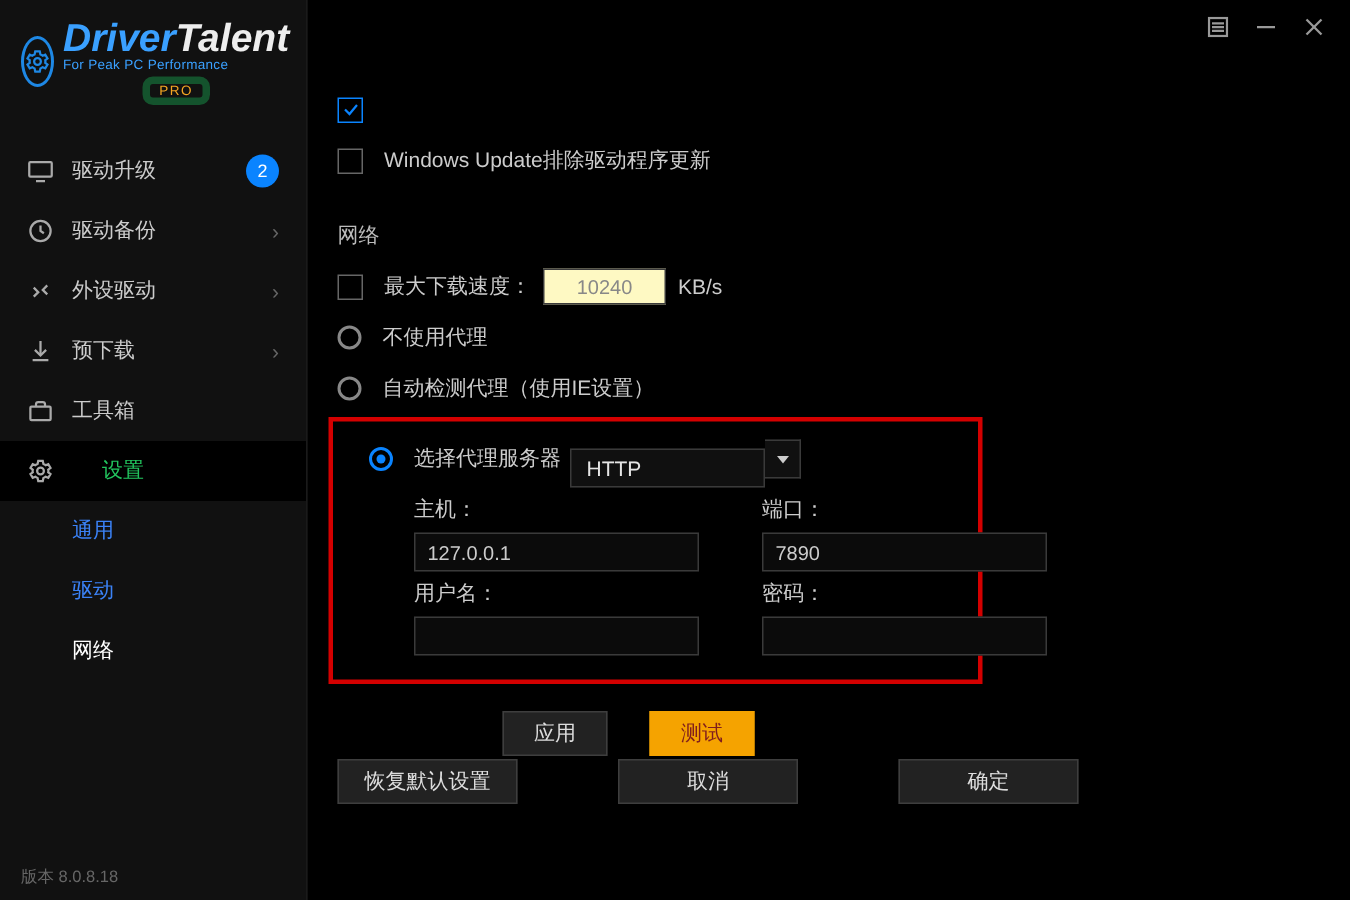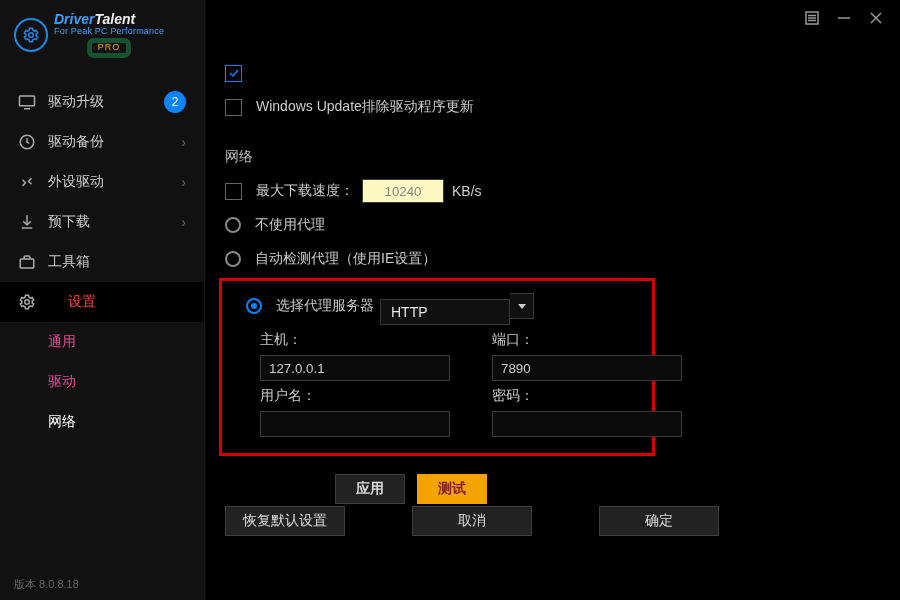--- a/index.html
+++ b/index.html
@@ -29,21 +29,21 @@
   .logo {
     padding: 12px 14px 10px 14px;
     display:flex; align-items:center; gap:6px;
   }
   .logo-icon {
     width: 34px; height: 34px; border-radius: 50%;
     border: 2px solid #1e88e5;
     display:flex; align-items:center; justify-content:center;
   }
   .logo-text { line-height: 1.05; }
-  .logo-title { font-style: italic; font-weight: 700; font-size: 14px; color: #eee; }
+  .logo-title { font-style: italic; font-weight: 700; font-size: 26px; color: #eee; }
   .logo-title .blue { color: #3aa0ff; }
   .logo-sub { font-size: 9px; color: #3aa0ff; letter-spacing:.2px; }
   .pro-badge {
     display:inline-block; margin-top:2px;
     border:5px solid #14532d; color:#f5a623;
     font-size:9px; padding:0 6px; border-radius:7px; letter-spacing:1px;
   }
 
   .nav { margin-top: 14px; flex: 1; }
   .nav-item {
@@ -53,24 +53,24 @@
   }
   .nav-item .icon { width:18px; height:18px; color:#aaa; display:flex; align-items:center; justify-content:center;}
   .nav-item .chev { margin-left:auto; color:#666; }
   .badge-count {
     margin-left:auto;
     background:#0a84ff; color:#fff;
     width:22px; height:22px; border-radius:11px;
     display:flex; align-items:center; justify-content:center;
     font-size:12px;
   }
-  .nav-item.active { background:#000; color:#ef4444;gap:32px; }
+  .nav-item.active { background:#000; color:#22c55e;gap:32px; }
   .nav-sub {
     height: 40px; display:flex; align-items:center;
-    padding-left: 48px; color:#ec4899; cursor:pointer;
+    padding-left: 48px; color:#3b82f6; cursor:pointer;
   }
   .nav-sub.active { color:#fff; }
 
   .version {
     padding: 8px 14px; font-size: 11px; color:#666;
   }
 
   
   .main {
     flex:1; position:relative; padding: 56px 0 0 20px;
@@ -116,29 +116,29 @@
     color:#e5e5e5; padding:0 10px; display:flex; align-items:center;margin-top:12px;
   }
   .select-btn {
     width:24px; height:26px; background:#101010; border:1px solid #3a3a3a; border-left:none;
     display:flex; align-items:center; justify-content:center; cursor:pointer;
   }
 
   .field-grid {
     display:grid; grid-template-columns: 200px 200px;
     column-gap: 32px; row-gap: 6px;
-    margin-left: 14px; margin-top: 10px;
+    margin-left: 30px; margin-top: 10px;
   }
   .field-label { color:#ccc; }
   .text-input {
     width:190px; height:26px; background:#0b0b0b; border:1px solid #3a3a3a;
     color:#ccc; padding:0 8px;
   }
 
-  .btn-row { display:flex; gap:12px; margin: 18px 0 0 110px; font-weight: bold; }
+  .btn-row { display:flex; gap:28px; margin: 18px 0 0 110px; }
   .btn {
     min-width:70px; height:30px; padding:0 16px;
     background:#222; border:1px solid #3e3e3e; color:#ddd;
     display:flex; align-items:center; justify-content:center; cursor:pointer;
   }
   .btn.primary { background:#f5a300; border-color:#f5a300; color:#7f1d1d; }
 
   .bottom-row {
     position:absolute; bottom: 64px; left: 20px; right: 30px;
     display:flex; gap: 67px;

